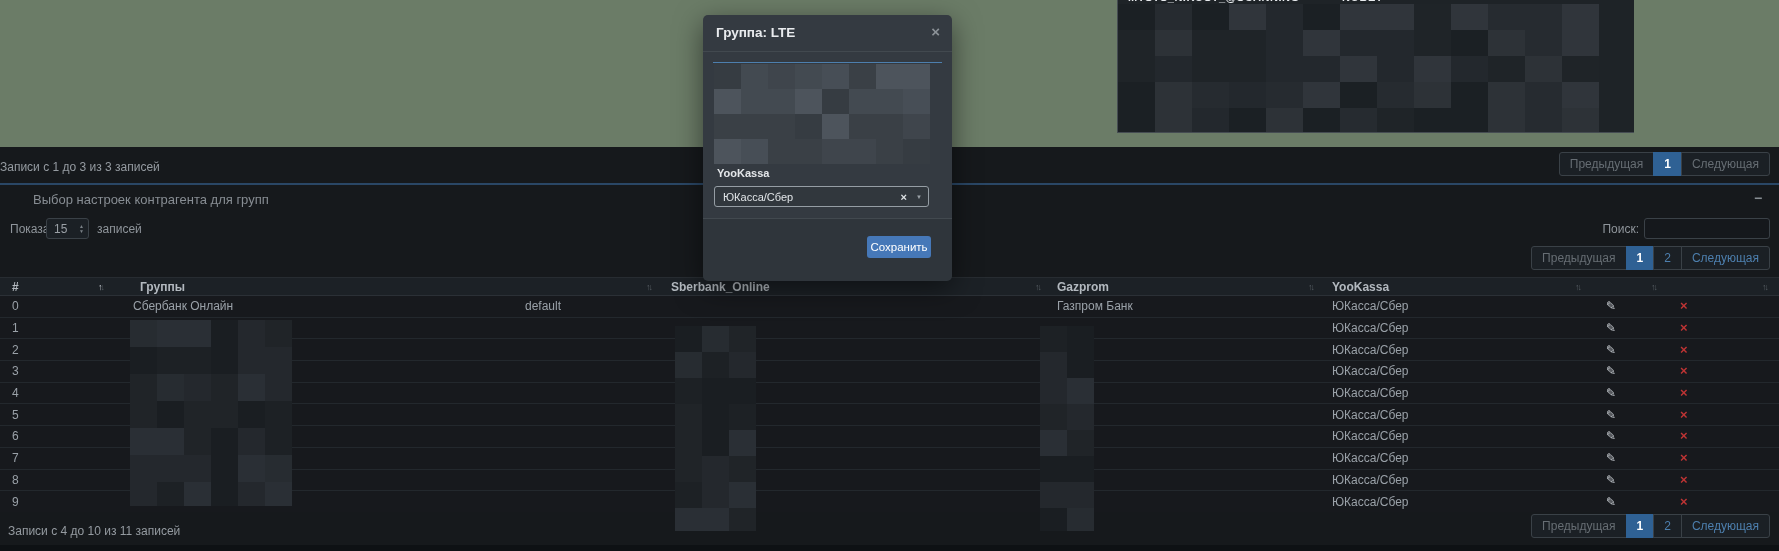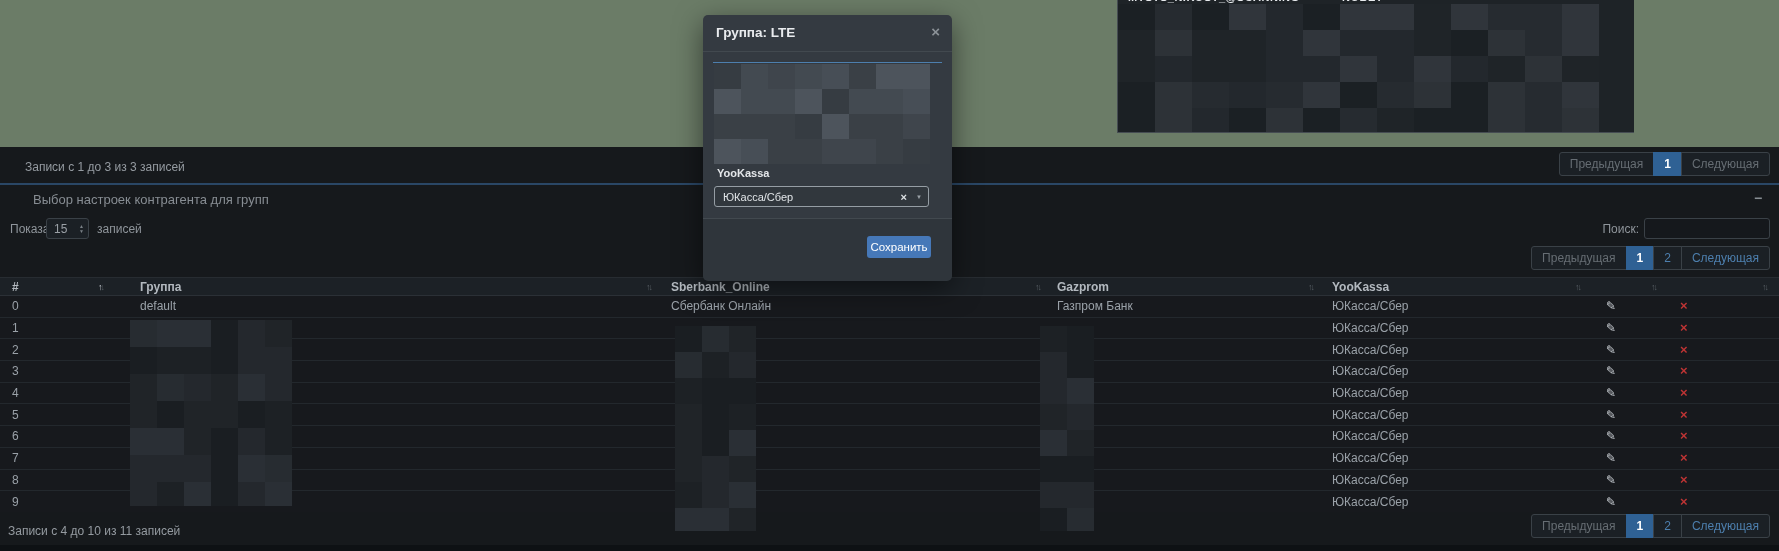--- a/index.html
+++ b/index.html
@@ -14,21 +14,21 @@
 
   
   #tr-panel { left:1117px; top:0; width:517px; height:133px; background:#1e2327; border-left:1px solid #454c52; border-bottom:1px solid #454c52; }
   #tr-panel .clip-text { position:absolute; top:-9px; color:#e8ebee; font-weight:bold; font-size:11px; letter-spacing:.5px; white-space:nowrap; }
   #clip1 { left:10px; } #clip2 { left:224px; }
   .mosaic { position:absolute; display:flex; flex-wrap:wrap; overflow:hidden; align-content:flex-start; }
   #moz-trpanel { left:1118px; top:4px; width:516px; height:128px; }
 
   
   .records-info { color:#959ba1; font-size:12px; }
-  #records-top { left:25px; top:160px; }
+  #records-top { left:0; top:160px; }
   #records-bottom { left:8px; top:524px; }
 
   
   .pagination { position:absolute; display:flex; }
   .pg-btn { height:24px; line-height:22px; padding:0 10px; border:1px solid #3a4147; background:#1b2025; font-size:12px; color:#666d73; margin-left:-1px; }
   .pg-btn.first { border-radius:3px 0 0 3px; margin-left:0; }
   .pg-btn.last { border-radius:0 3px 3px 0; }
   .pg-btn.active { background:#2f6194; border-color:#2f6194; color:#fff; font-weight:bold; }
   .pg-btn.link { color:#4d7fae; }
   #pagination-top { right:9px; top:152px; }
@@ -198,21 +198,21 @@
     <div class="pg-btn last link">Следующая</div>
   </div>
 
   <div id="table" class="abs">
     <div class="tr thead">
       <div class="th c0">
           <span>#</span>
         <span class="sort"><span class="up on">↑</span><span>↓</span></span>
         </div>
       <div class="th c1">
-          <span>Группа</span>
+          <span>Группы</span>
         <span class="sort"><span class="up">↑</span><span>↓</span></span>
         </div>
       <div class="th c2">
           <span>Sberbank_Online</span>
         <span class="sort"><span class="up">↑</span><span>↓</span></span>
         </div>
       <div class="th c3">
           <span>Gazprom</span>
         <span class="sort"><span class="up">↑</span><span>↓</span></span>
         </div>
@@ -223,22 +223,22 @@
       <div class="th c5">
         <span class="sort"><span class="up">↑</span><span>↓</span></span>
         </div>
       <div class="th c6">
         <span class="sort"><span class="up">↑</span><span>↓</span></span>
         </div>
     </div>
     <div id="tbody">
         <div class="tr tbody-row">
           <div class="td c0">0</div>
+          <div class="td c2">Сбербанк Онлайн</div>
           <div class="td c1">default</div>
-          <div class="td c2">Сбербанк Онлайн</div>
           <div class="td c3">Газпром Банк</div>
           <div class="td c4">ЮКасса/Сбер</div>
           <div class="td c5">
             <span class="icon-edit">✎</span>
           </div>
           <div class="td c6">
             <span class="icon-del">×</span>
           </div>
         </div>
         <div class="tr tbody-row">

